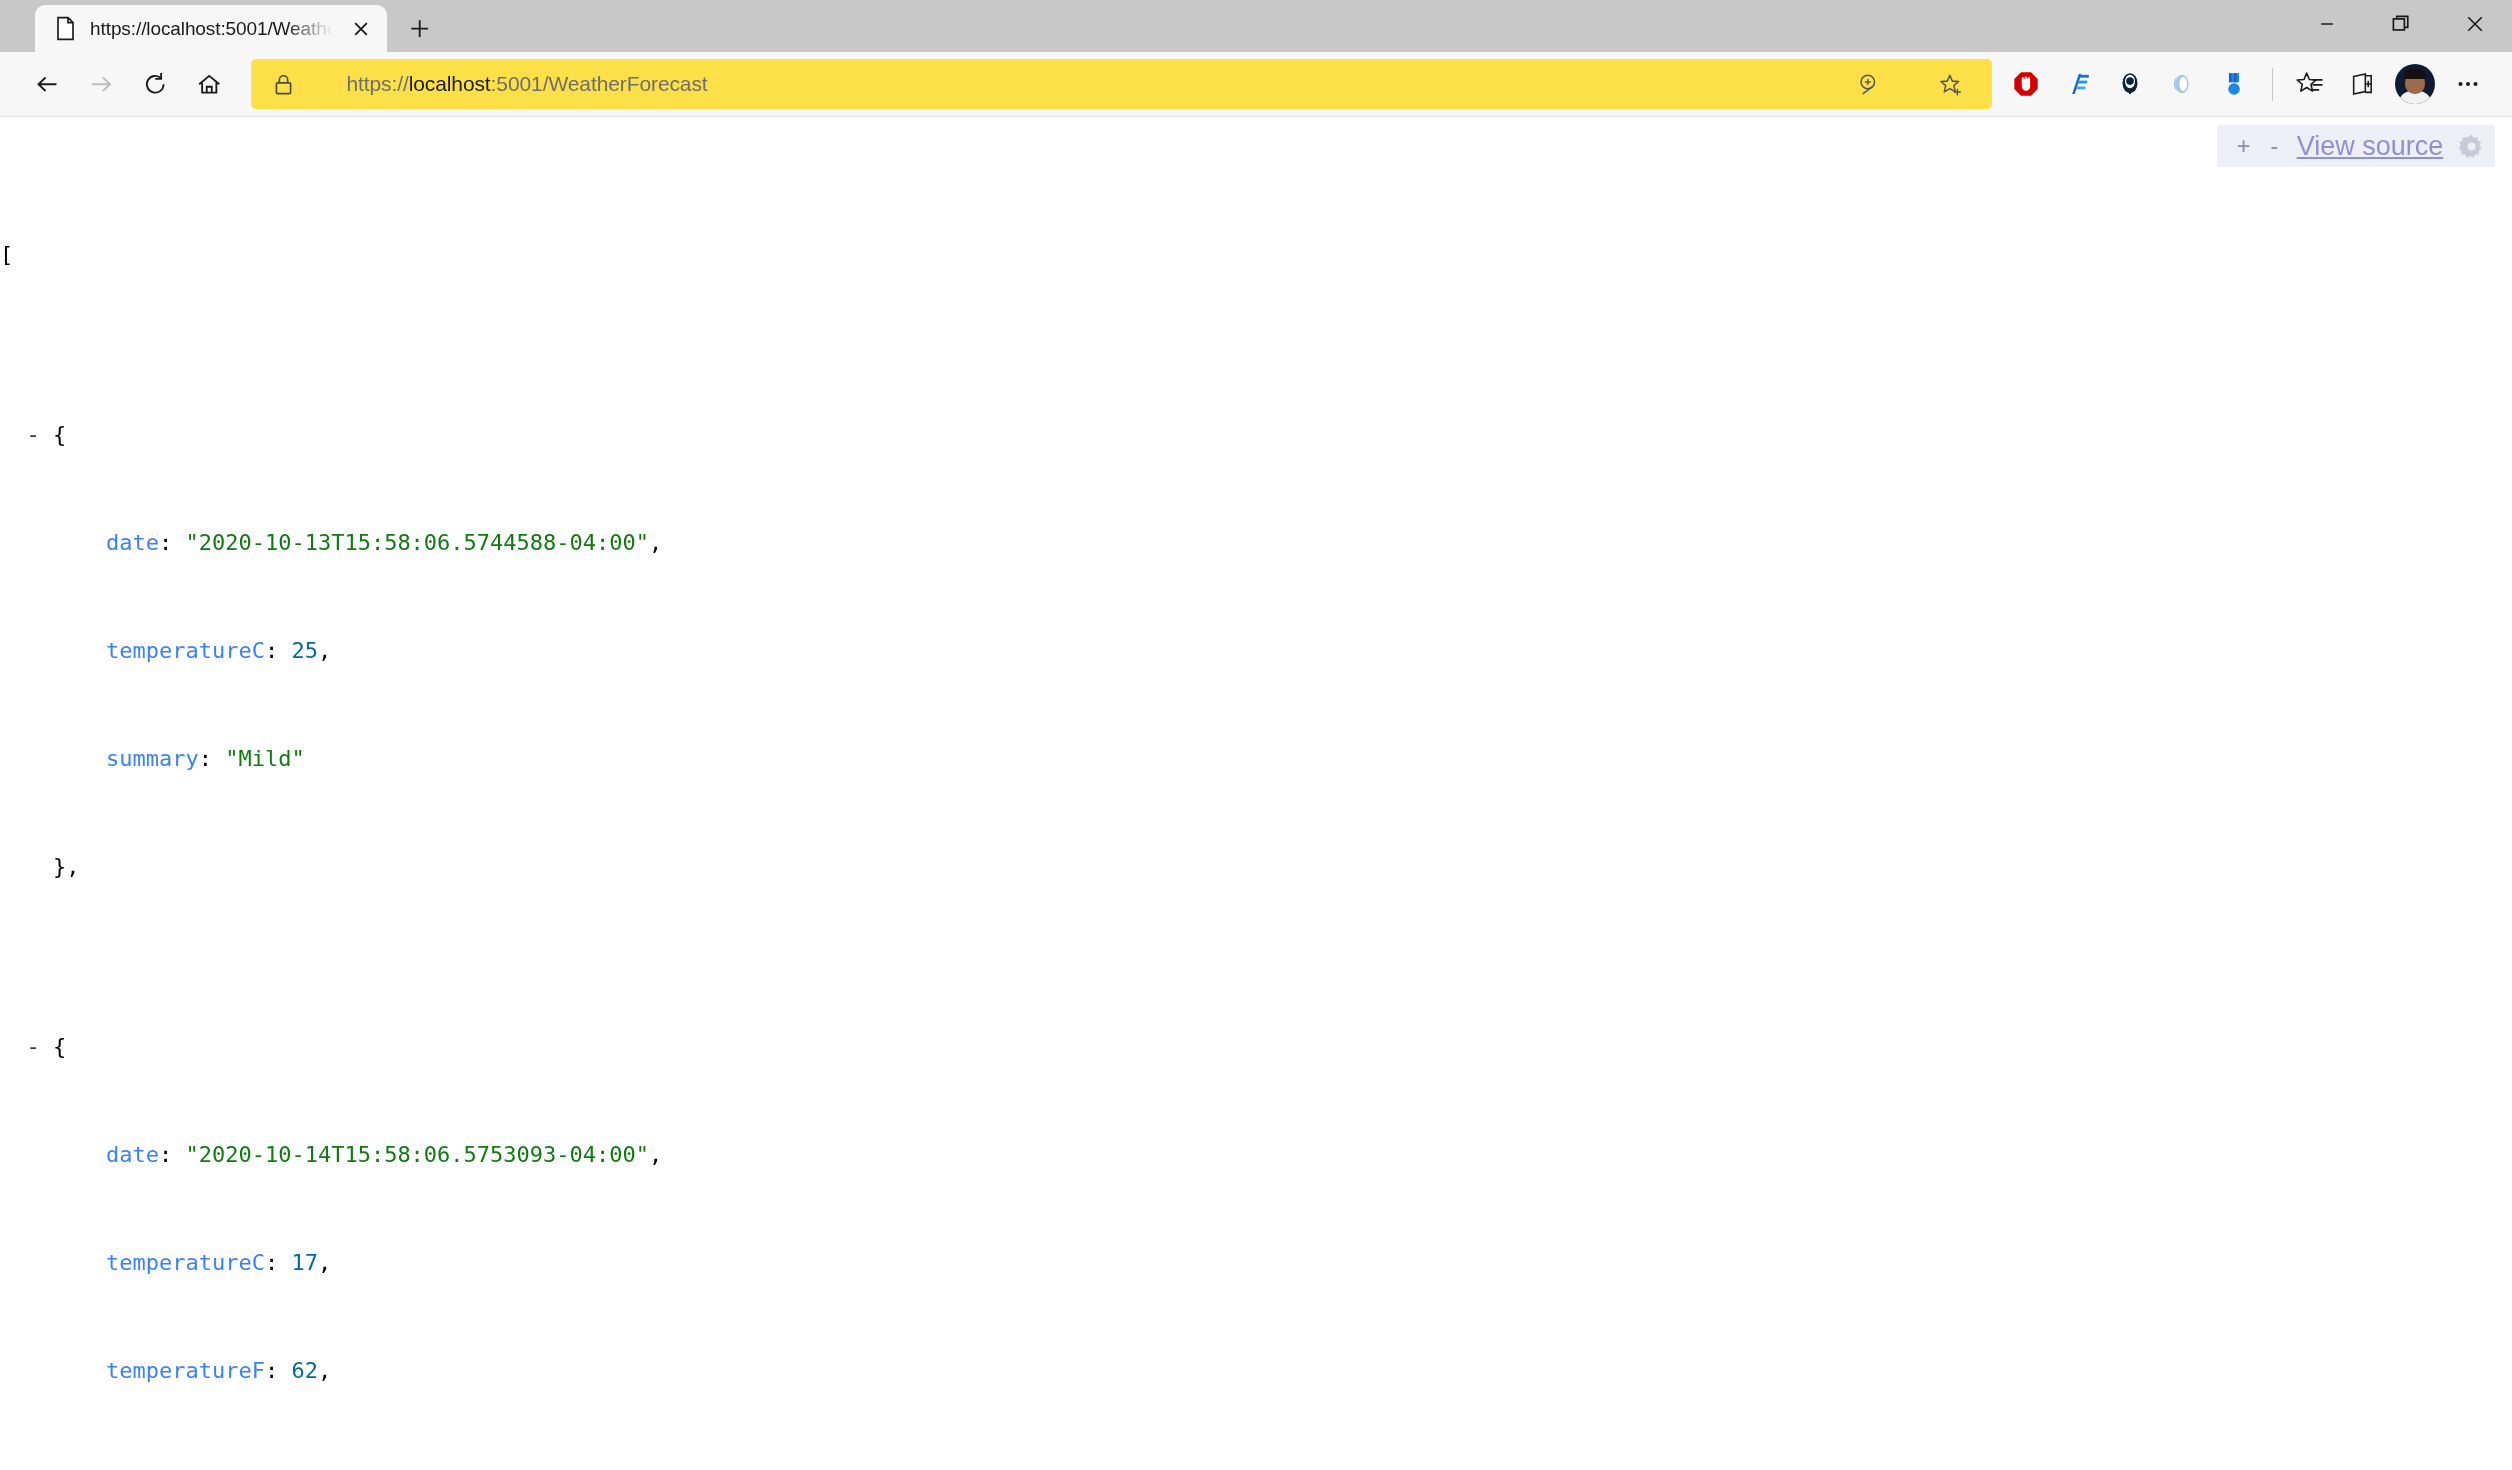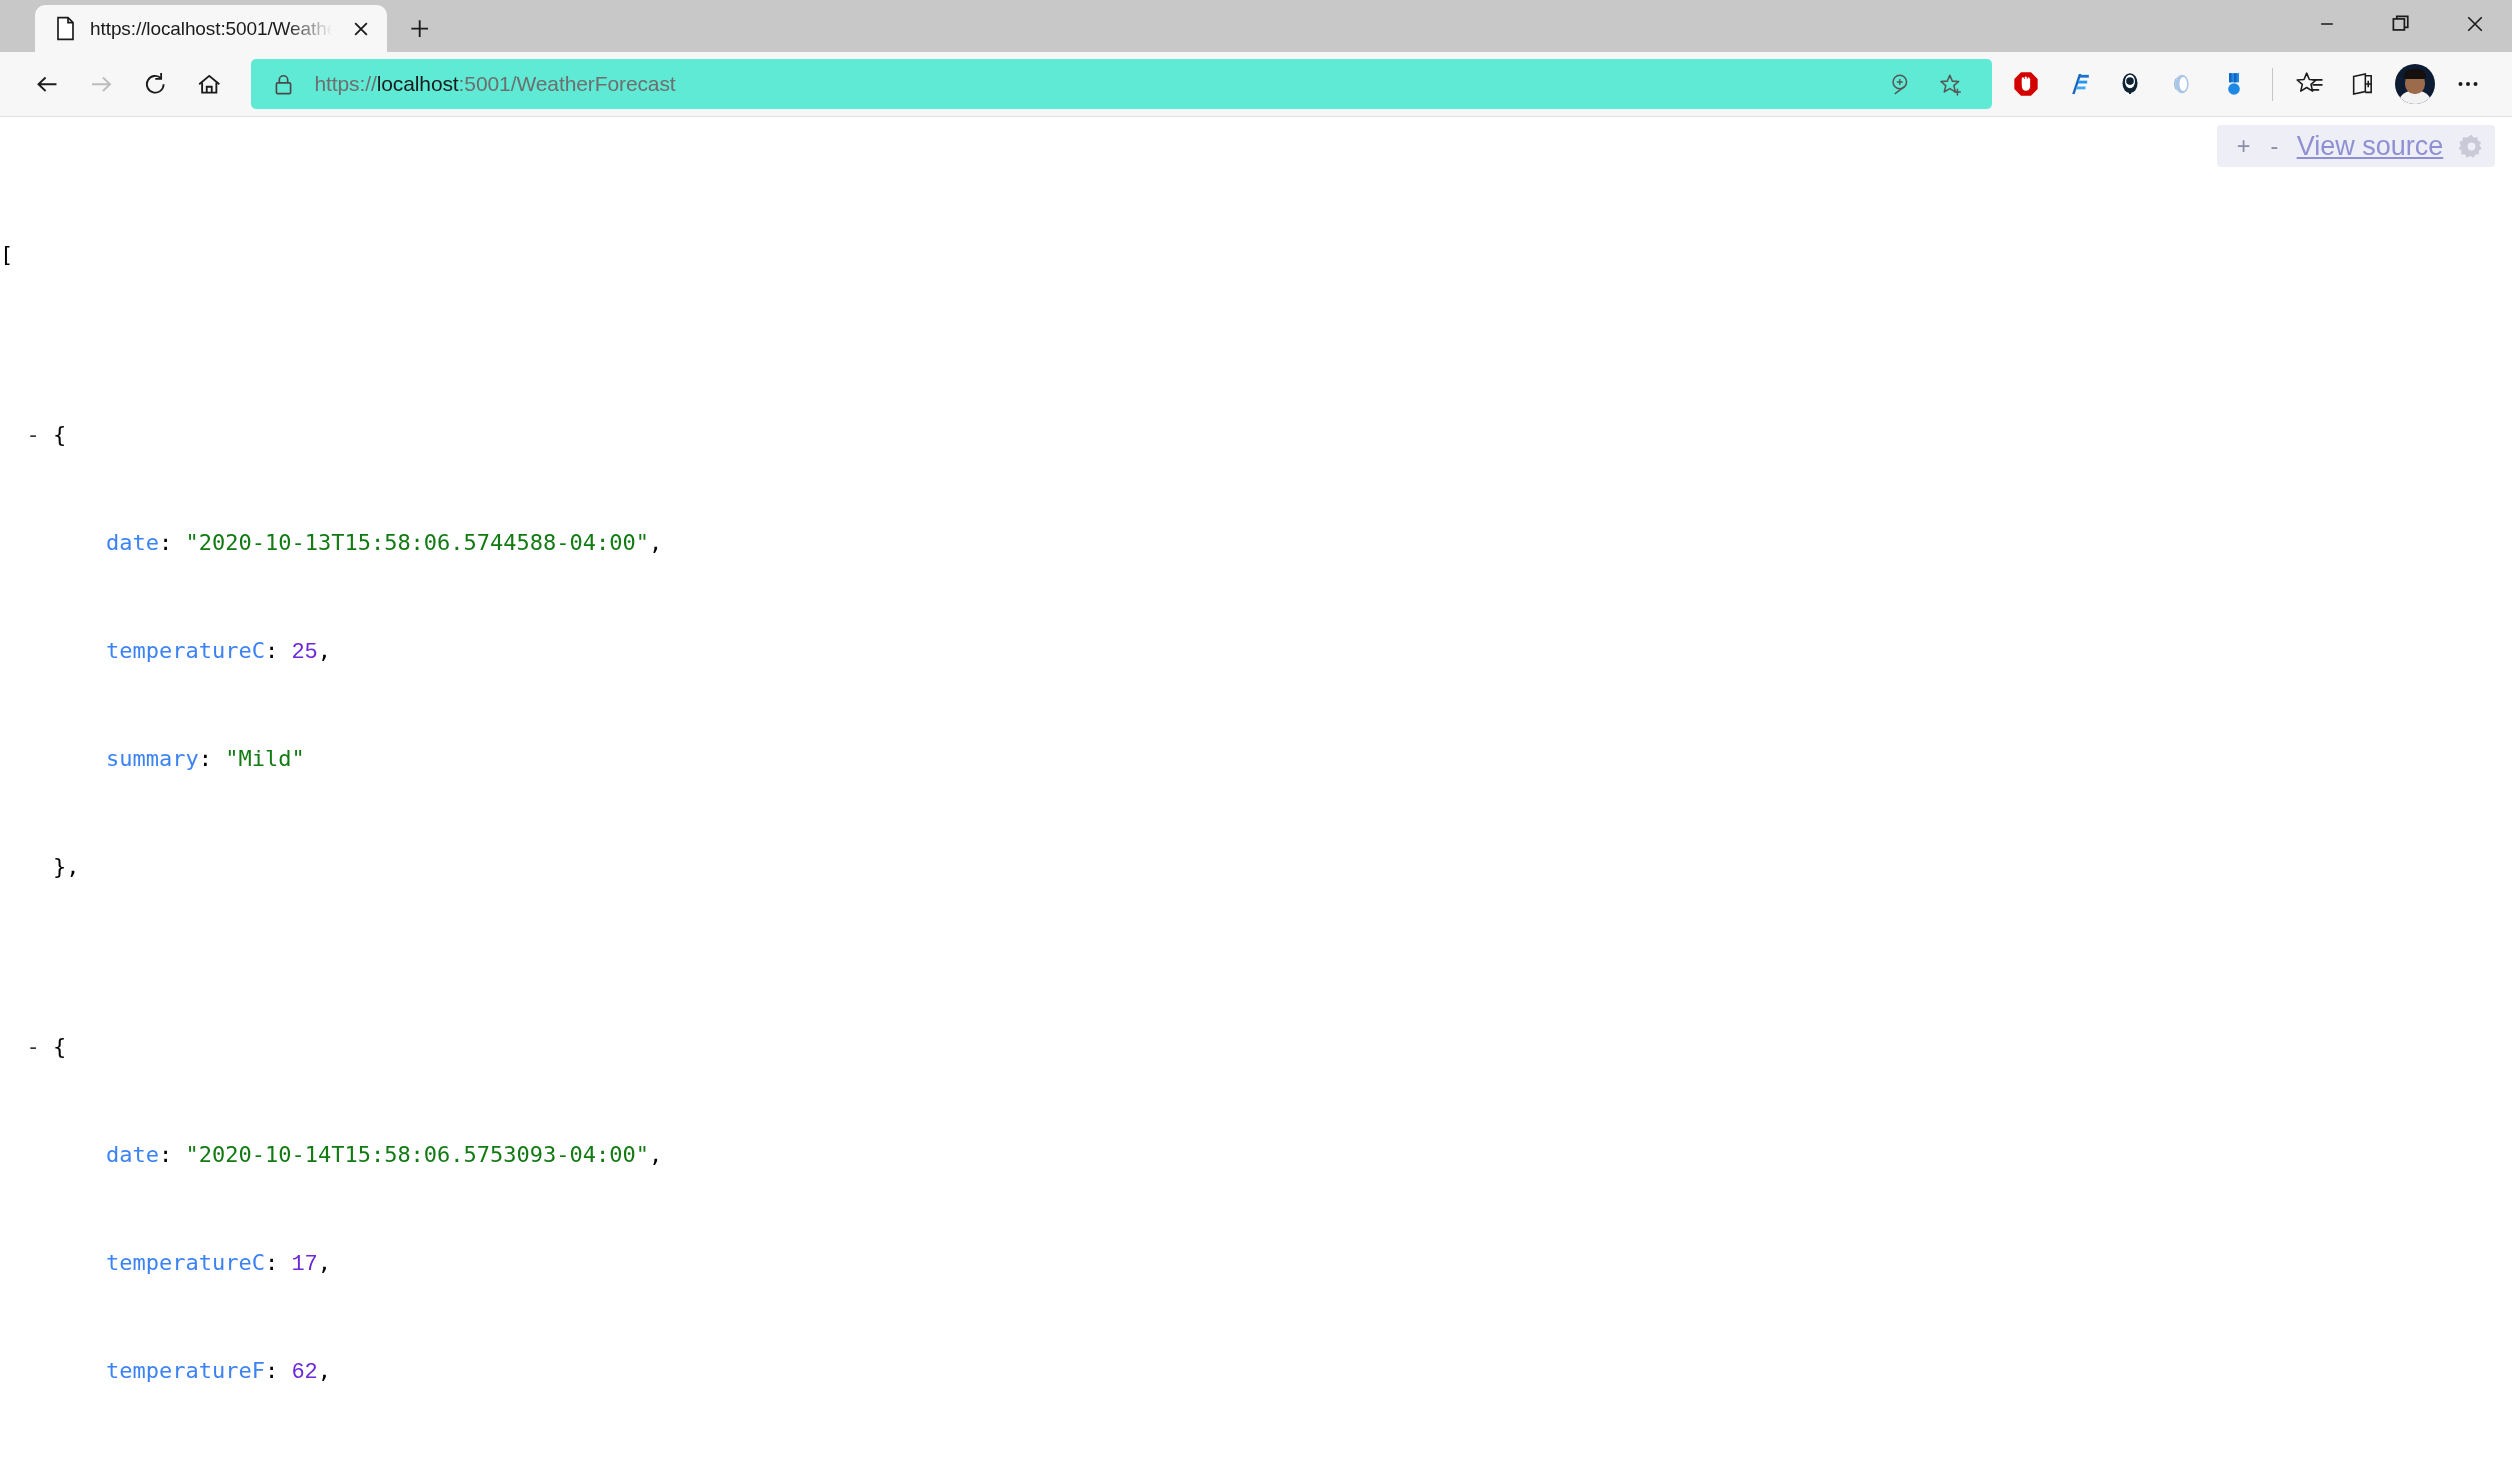--- a/index.html
+++ b/index.html
@@ -91,27 +91,28 @@
   .nav-btn {
     width: 54px; height: 54px;
     display: flex; align-items: center; justify-content: center;
     border-radius: 5px;
     flex: 0 0 auto;
   }
 
   .omnibox {
     flex: 1 1 auto;
     height: 50px;
-    background: #5eead4;
+    background: #fde047;
     border-radius: 5px;
     display: flex;
     align-items: center;
     margin: 0 8.4px 0 15px;
     padding: 0 15px 0 20px;
     min-width: 0;
+    gap: 32px;
   }
 
   .lock-icon { flex: 0 0 25px; width: 25px; height: 25px; margin-right: 18.4px; }
 
   .url {
     flex: 1 1 auto;
     font-size: 21px;
     color: #6e6e6e;
     white-space: nowrap;
     overflow: hidden;
@@ -223,21 +224,21 @@
     color: #111111;
     padding: 11.7px 0 0 0;
     white-space: pre;
     letter-spacing: 0px;
   }
 
   .ln { height: 36px; white-space: pre; }
 
   .k { font-weight: normal; color: #3b82f6; }
   .s { color: #127a12; }
-  .n { color: #6d28d9; font-family: Liberation Mono, monospace; }
+  .n { color: #0369a1; }
   .p { color: #000000; }
   .dash { color: #333333; }
 </style>
 </head>
 <body>
 
 <div class="titlebar">
 
   <div class="tabstrip">
 

